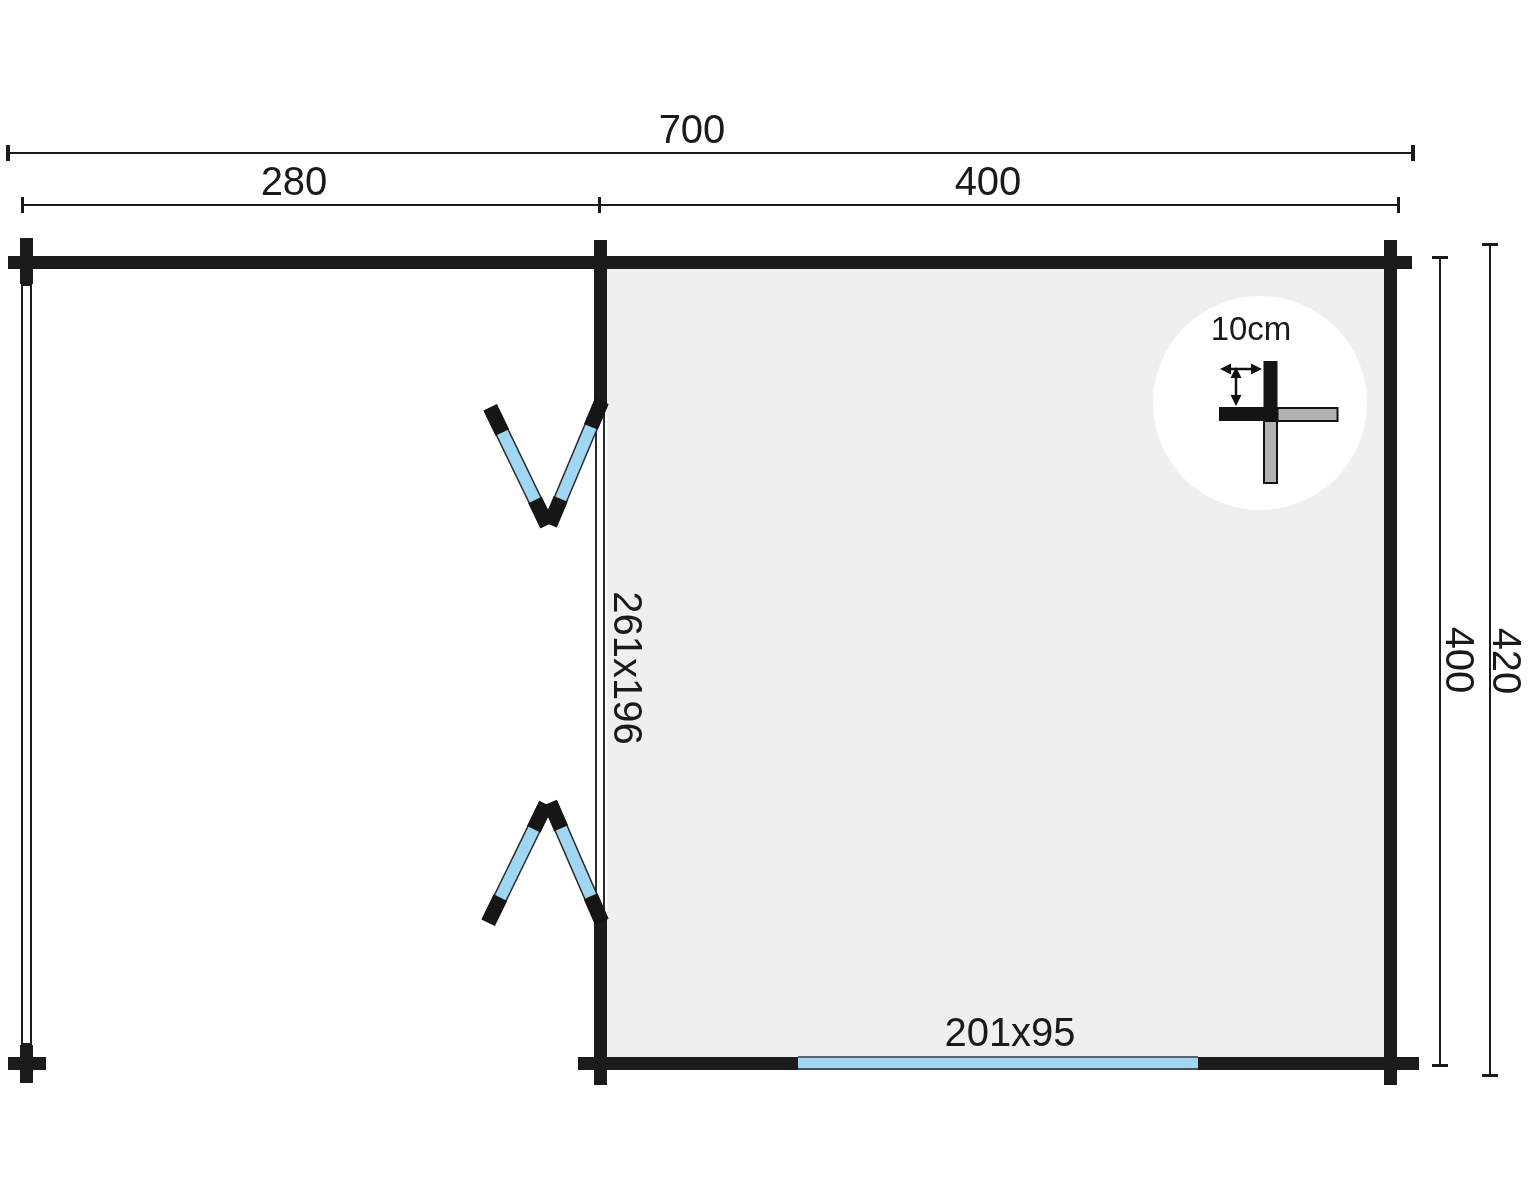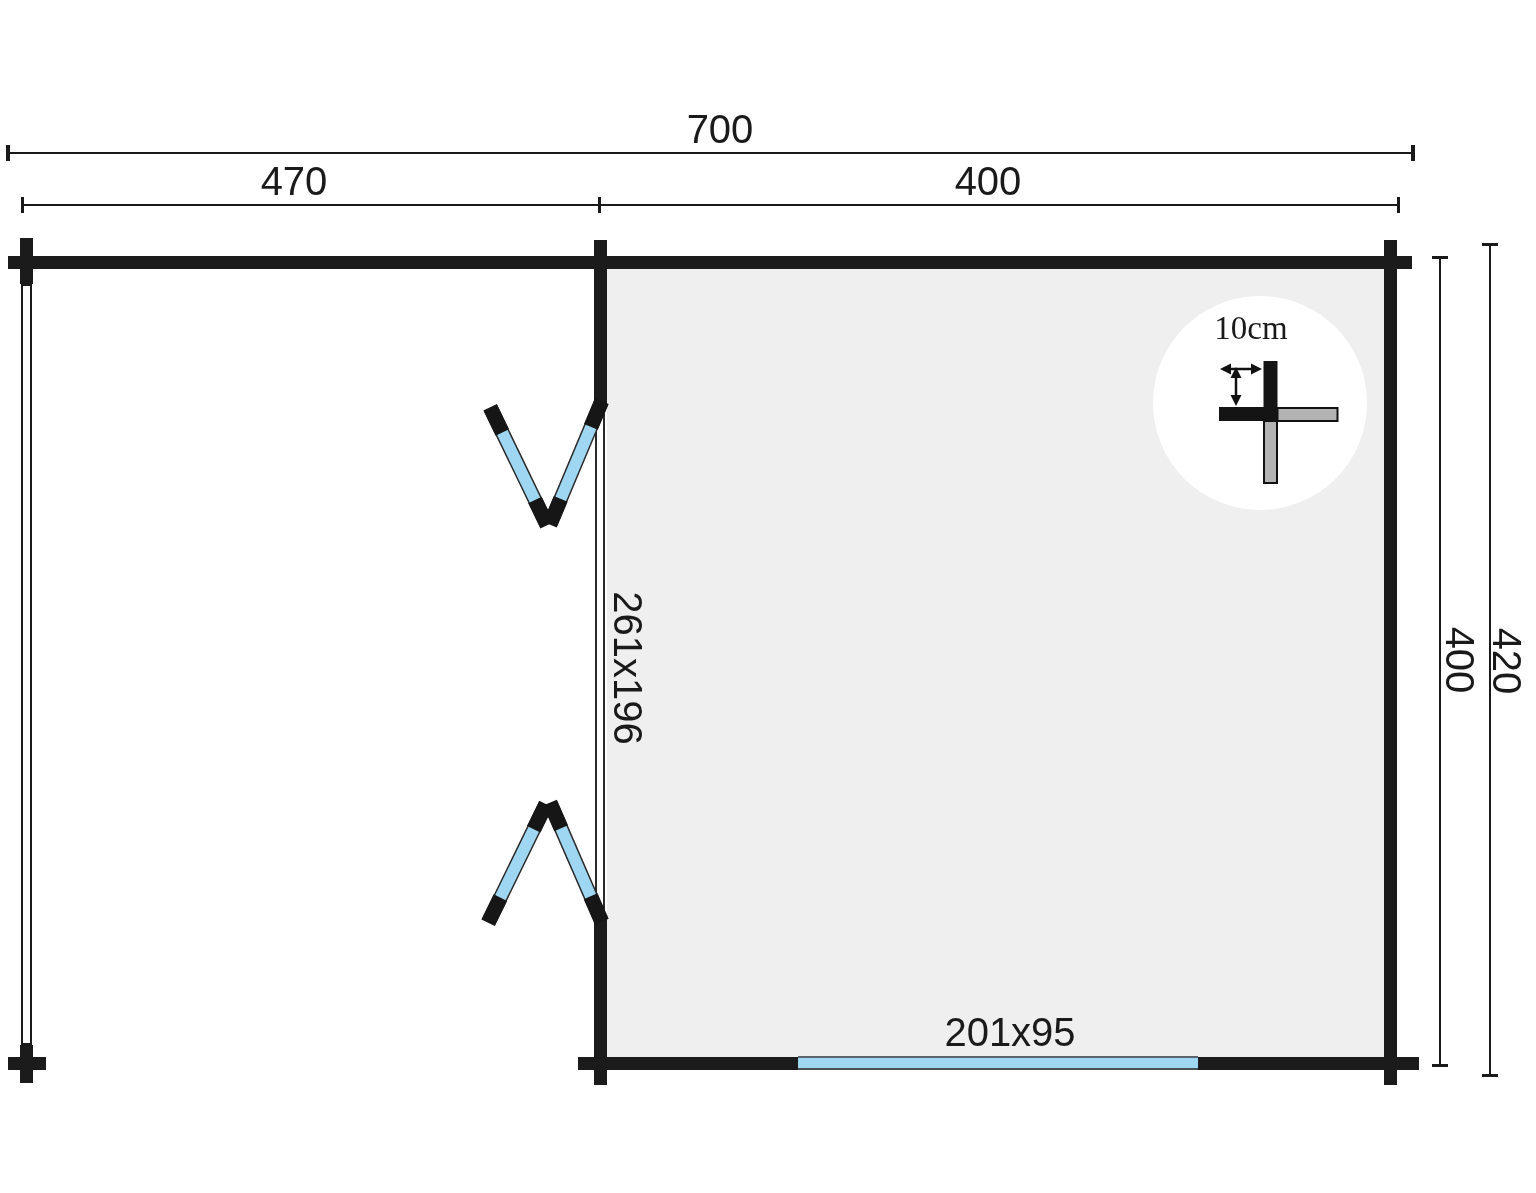--- a/index.html
+++ b/index.html
@@ -34,28 +34,28 @@
   svg{position:absolute;left:0;top:0;}
 </style>
 </head>
 <body>
 
 <div id="canvas">
 
   <div class="dimline-h" style="left:8px;top:152px;width:1407px;"></div>
   <div class="tick-v" style="left:6px;top:145px;"></div>
   <div class="tick-v" style="left:1411px;top:145px;"></div>
-  <div class="lbl" style="left:720px;top:129px;">700</div>
+  <div class="lbl" style="left:692px;top:129px;">700</div>
 
   <div class="dimline-h" style="left:22px;top:204px;width:578px;"></div>
   <div class="dimline-h" style="left:600px;top:204px;width:799px;"></div>
   <div class="tick-v" style="left:21px;top:197px;width:3px;"></div>
   <div class="tick-v" style="left:598px;top:197px;width:3px;"></div>
   <div class="tick-v" style="left:1397px;top:197px;width:3px;"></div>
-  <div class="lbl" style="left:294px;top:181px;">470</div>
+  <div class="lbl" style="left:294px;top:181px;">280</div>
   <div class="lbl" style="left:988px;top:181px;">400</div>
 
   <div class="dimline-v" style="left:1439px;top:258px;height:809px;"></div>
   <div class="tick-h" style="left:1432px;top:256px;height:3px;"></div>
   <div class="tick-h" style="left:1432px;top:1064px;height:3px;"></div>
   <div class="lbl lbl-rot" style="left:1460px;top:660px;">400</div>
 
   <div class="dimline-v" style="left:1489px;top:245px;height:832px;"></div>
   <div class="tick-h" style="left:1482px;top:243px;height:3px;"></div>
   <div class="tick-h" style="left:1482px;top:1074px;height:3px;"></div>
@@ -121,15 +121,15 @@
       <g>
         <line x1="1236" y1="375" x2="1236" y2="399" stroke="#111111" stroke-width="2.5"></line>
         <polygon points="1236,367 1230.5,378 1241.5,378" fill="#111111"></polygon>
         <polygon points="1236,406 1230.5,395 1241.5,395" fill="#111111"></polygon>
       </g>
     </g>
   </svg>
 
   <div class="lbl lbl-rot" style="left:628px;top:668px;">261x196</div>
   <div class="lbl" style="left:1000px;top:1032px;margin-left:10px;">201x95</div>
-  <div class="lbl lbl-small" style="left:1251px;top:328px;font-family:Liberation Serif, serif;">10cm</div>
+  <div class="lbl lbl-small" style="left:1251px;top:328px;">10cm</div>
 
 </div>
 
 </body></html>

